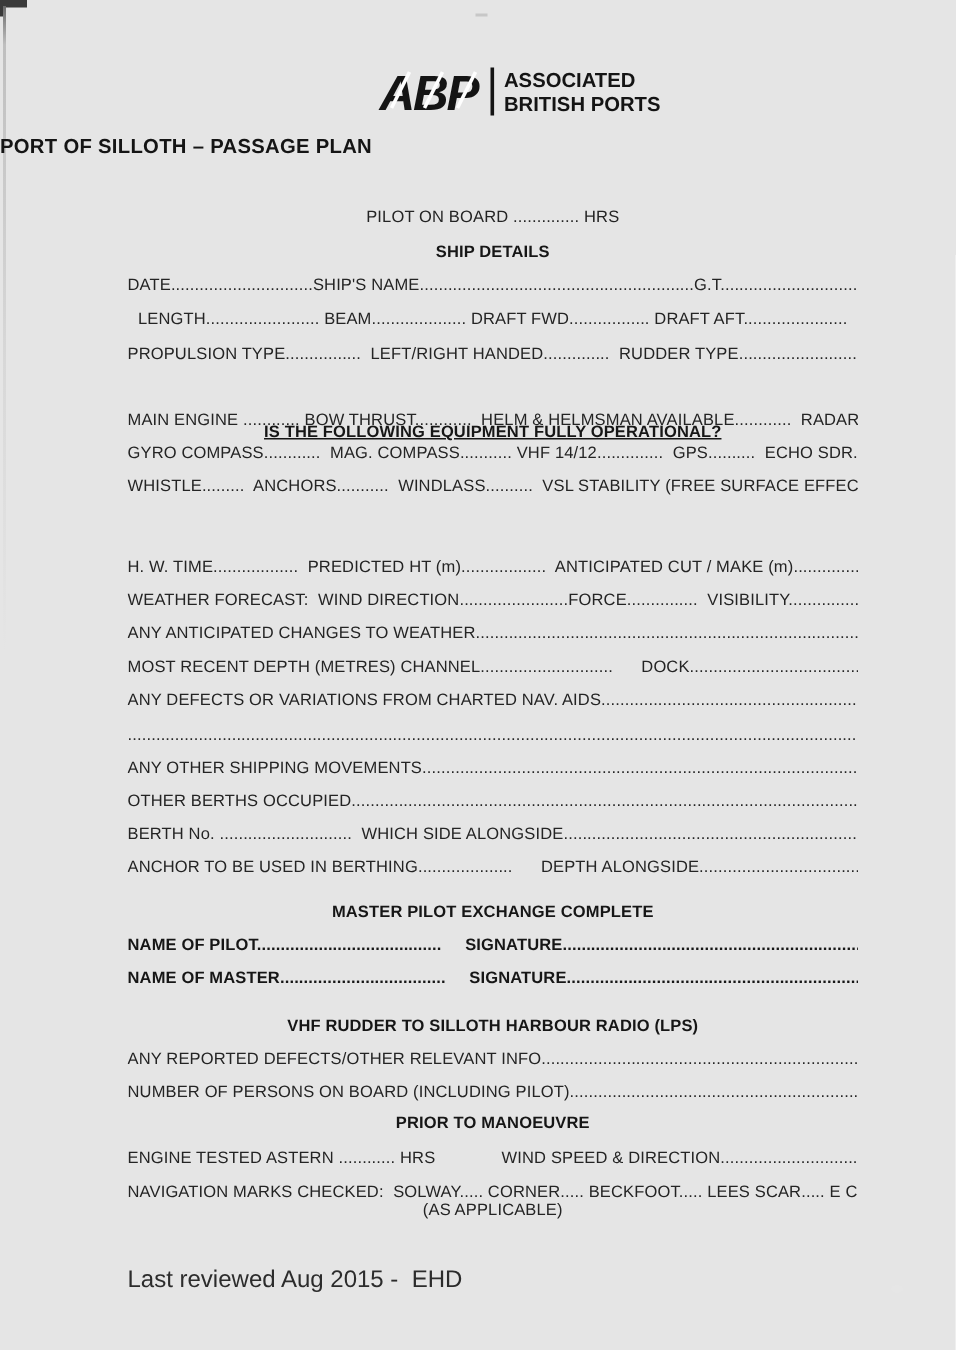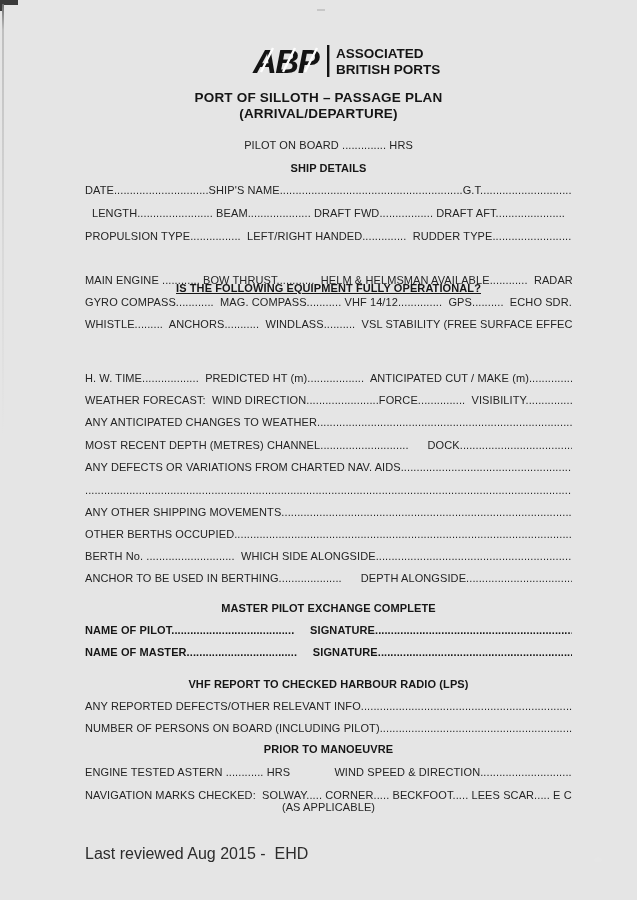--- a/index.html
+++ b/index.html
@@ -30,21 +30,21 @@
     background: #c7c7c7;
   }
   .smudge-artifact {
     position: absolute; left: 594px; top: 857px; width: 8px; height: 5px;
     background: #e6e6e6; border-radius: 50%;
   }
   
   .logo { position: absolute; left: 249px; top: 42px; width: 195px; height: 40px; }
   
   .title-line {
-    position: absolute; left: 0; width: 637px; text-align: center;
+    position: absolute; left: 0; width: 637px; 
     font-weight: bold; font-size: 13.5px; color: #151515; letter-spacing: 0.2px;
     white-space: pre;
   }
   
   .ln {
     position: absolute; left: 85px; width: 487px;
     font-size: 11px; line-height: 13px; color: #242424;
     white-space: pre; overflow: hidden; letter-spacing: 0.1px; text-align: center;
   }
   .b { font-weight: bold; color: #161616; }
@@ -73,21 +73,20 @@
         <line x1="34" y1="30" x2="46" y2="6"></line>
         <line x1="56" y1="30" x2="68" y2="6"></line>
       </g>
       <rect x="78" y="3" width="2.4" height="32" fill="#141414"></rect>
       <text x="87" y="16" font-family="Liberation Sans, DejaVu Sans, sans-serif" font-size="13.5" font-weight="bold" fill="#141414">ASSOCIATED</text>
       <text x="87" y="32" font-family="Liberation Sans, DejaVu Sans, sans-serif" font-size="13.5" font-weight="bold" fill="#141414">BRITISH PORTS</text>
     </svg>
   </div>
 
   <div class="title-line" style="top:90px">PORT OF SILLOTH – PASSAGE PLAN</div>
-  <div class="title-line" style="top:106px">(ARRIVAL/DEPARTURE)</div>
 
   <div class="ln" style="top:139px">PILOT ON BOARD .............. HRS</div>
   <div class="ln b" style="top:162px">SHIP DETAILS</div>
   <div class="ln" style="top:184px">DATE..............................SHIP'S NAME..........................................................G.T................................</div>
   <div class="ln" style="top:207px">LENGTH........................ BEAM.................... DRAFT FWD................. DRAFT AFT......................</div>
   <div class="ln" style="top:230px">PROPULSION TYPE................  LEFT/RIGHT HANDED..............  RUDDER TYPE................................</div>
   <div class="ln b c u" style="top:252px">IS THE FOLLOWING EQUIPMENT FULLY OPERATIONAL?</div>
   <div class="ln" style="top:274px">MAIN ENGINE ............ BOW THRUST............  HELM &amp; HELMSMAN AVAILABLE............  RADAR............</div>
   <div class="ln" style="top:296px">GYRO COMPASS............  MAG. COMPASS........... VHF 14/12..............  GPS..........  ECHO SDR..............</div>
   <div class="ln" style="top:318px">WHISTLE.........  ANCHORS...........  WINDLASS..........  VSL STABILITY (FREE SURFACE EFFECT)............</div>
@@ -97,21 +96,21 @@
   <div class="ln" style="top:439px">MOST RECENT DEPTH (METRES) CHANNEL............................      DOCK.....................................................</div>
   <div class="ln" style="top:461px">ANY DEFECTS OR VARIATIONS FROM CHARTED NAV. AIDS.....................................................................</div>
   <div class="ln" style="top:484px">................................................................................................................................................................................</div>
   <div class="ln" style="top:506px">ANY OTHER SHIPPING MOVEMENTS.....................................................................................................................</div>
   <div class="ln" style="top:528px">OTHER BERTHS OCCUPIED...................................................................................................................................</div>
   <div class="ln" style="top:550px">BERTH No. ............................  WHICH SIDE ALONGSIDE............................................................................</div>
   <div class="ln" style="top:572px">ANCHOR TO BE USED IN BERTHING....................      DEPTH ALONGSIDE...................................................</div>
   <div class="ln b c" style="top:602px">MASTER PILOT EXCHANGE COMPLETE</div>
   <div class="ln b" style="top:624px">NAME OF PILOT.......................................     SIGNATURE................................................................................</div>
   <div class="ln b" style="top:646px">NAME OF MASTER...................................     SIGNATURE................................................................................</div>
-  <div class="ln b" style="top:678px">VHF REPORT TO CHECKED HARBOUR RADIO (LPS)</div>
+  <div class="ln b" style="top:678px">VHF RUDDER TO SILLOTH HARBOUR RADIO (LPS)</div>
   <div class="ln" style="top:700px">ANY REPORTED DEFECTS/OTHER RELEVANT INFO..................................................................................</div>
   <div class="ln" style="top:722px">NUMBER OF PERSONS ON BOARD (INCLUDING PILOT).........................................................................</div>
   <div class="ln b" style="top:743px">PRIOR TO MANOEUVRE</div>
   <div class="ln" style="top:766px">ENGINE TESTED ASTERN ............ HRS              WIND SPEED &amp; DIRECTION.....................................</div>
   <div class="ln" style="top:789px">NAVIGATION MARKS CHECKED:  SOLWAY..... CORNER..... BECKFOOT..... LEES SCAR..... E COTE.........</div>
   <div class="ln" style="top:801px">(AS APPLICABLE)</div>
 
   <div class="footer-note">Last reviewed Aug 2015 -  EHD</div>
 
 </div>

